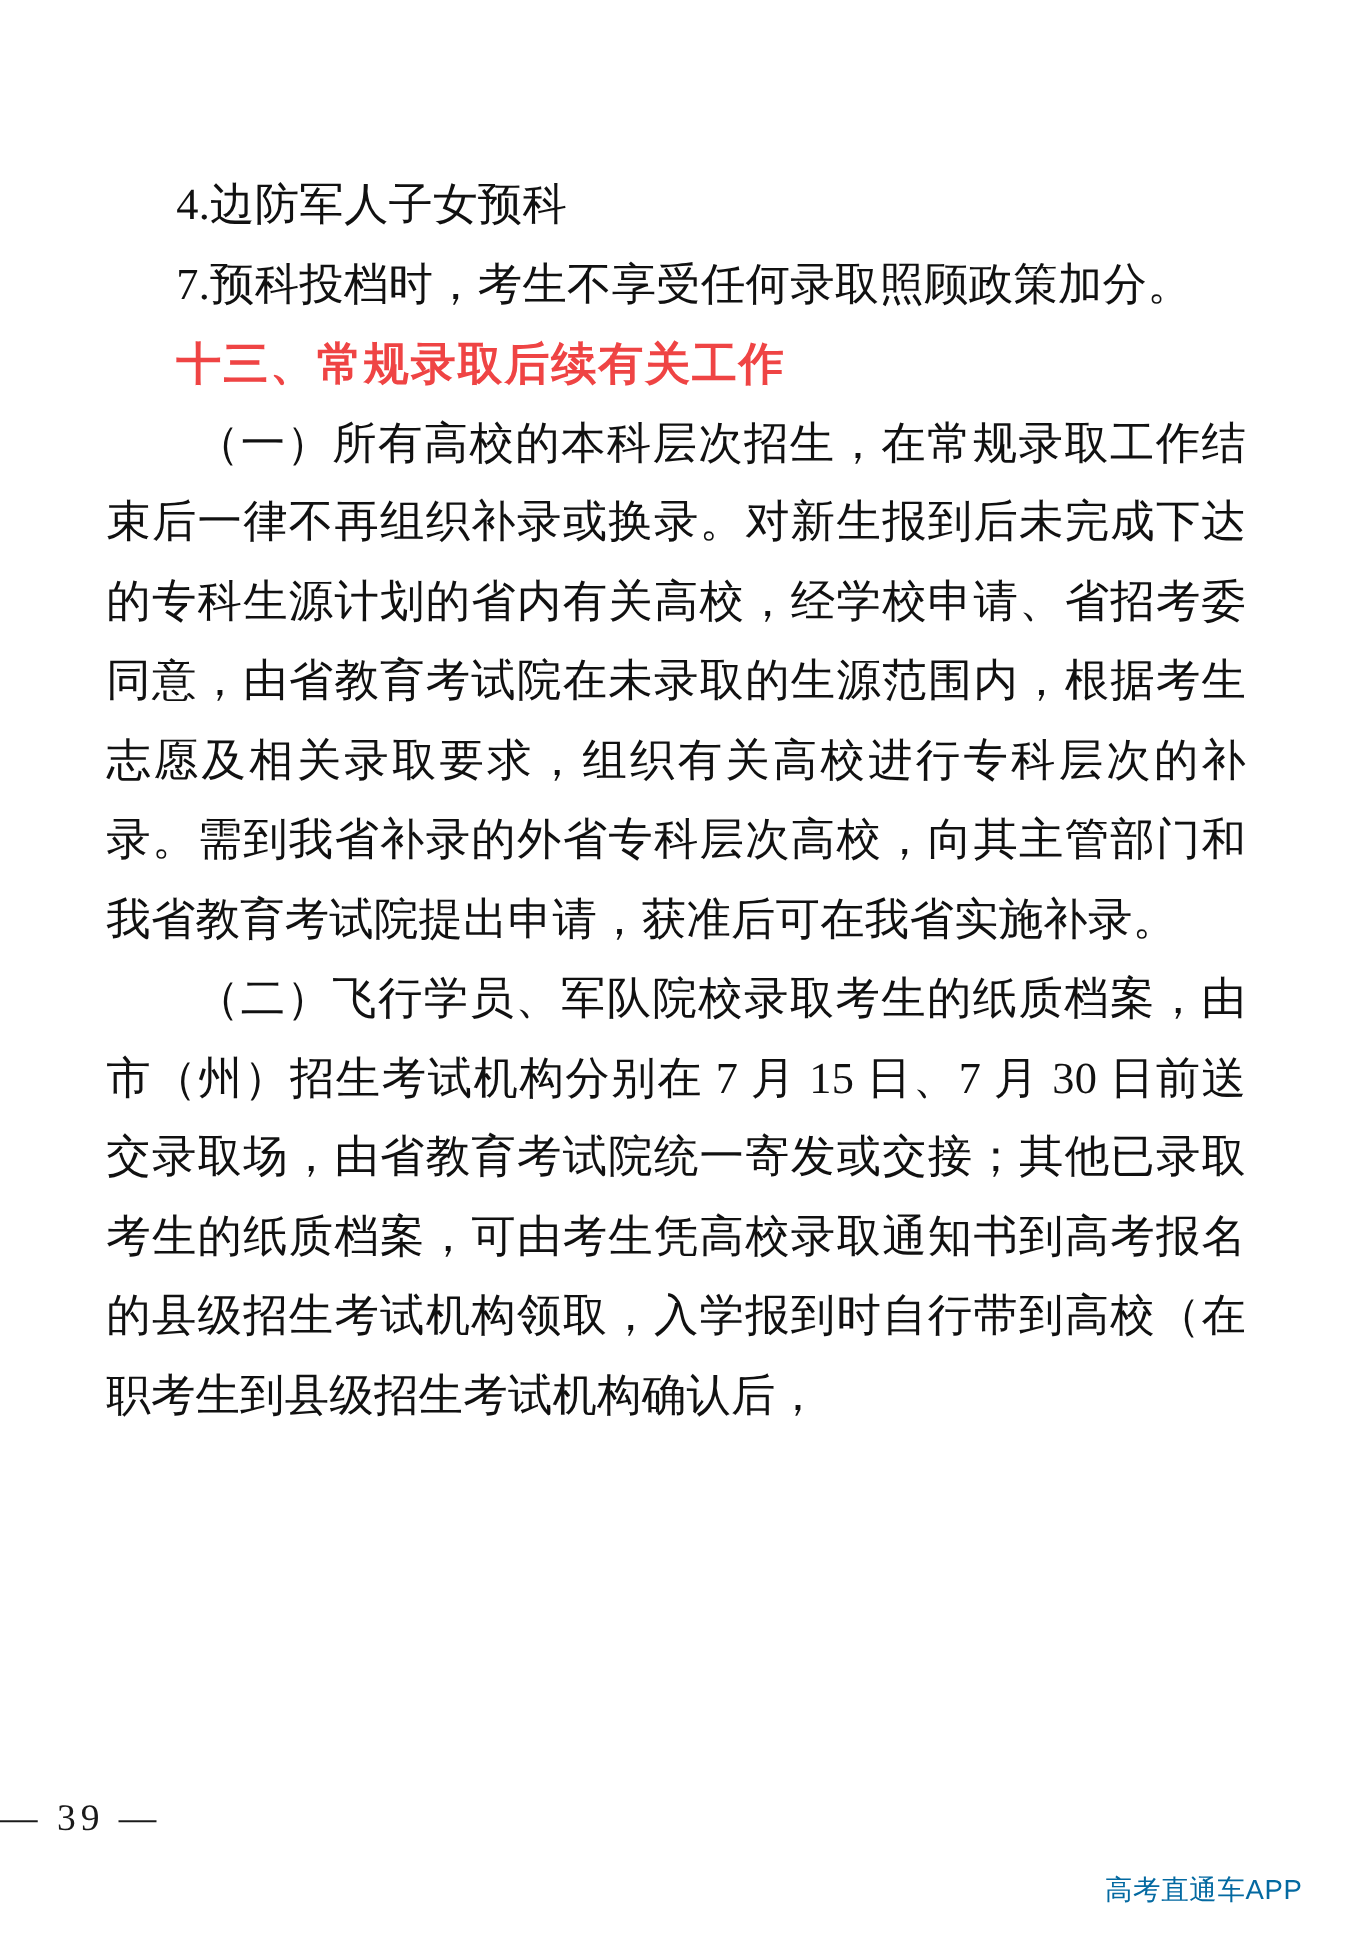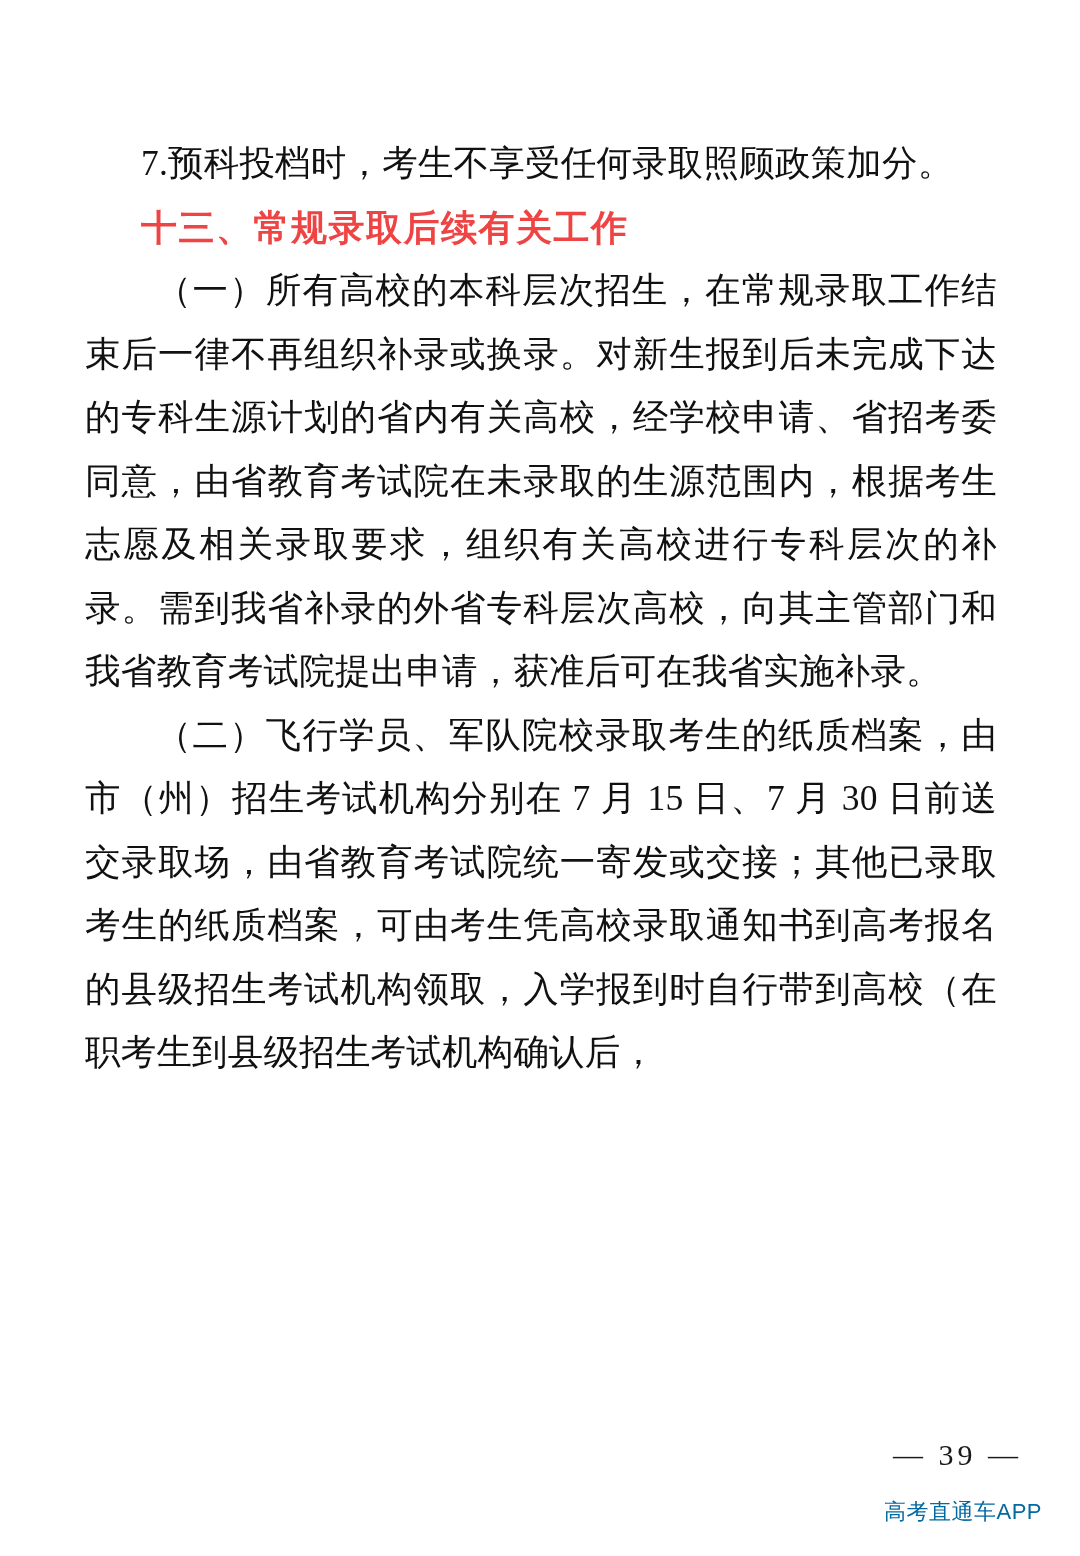--- a/index.html
+++ b/index.html
@@ -51,44 +51,44 @@
     color: #ef4444;
     text-indent: 56px;
     letter-spacing: 1.5px;
     margin: 0;
   }
   .page-number {
     position: absolute;
     left: 0;
     right: 58px;
     top: 1438px;
-    text-align: right;
+    text-align: left;
     font-size: 30px;
     color: #1a1a1a;
     letter-spacing: 4px;
     font-family: "Liberation Serif", "DejaVu Serif", serif;
-    padding-left: 32px;
   }
   .watermark {
     position: absolute;
     right: 38px;
     top: 1497px;
     font-family: "Liberation Sans", "DejaVu Sans", sans-serif;
     font-size: 22px;
     color: #0369a1;
     letter-spacing: 0.5px;
   }
 </style>
 </head>
 <body>
 
 <div class="page">
 
   <div class="doc-body">
 
+    <p class="para item">4.边防军人子女预科</p>
 
 
     <p class="para item">7.预科投档时，考生不享受任何录取照顾政策加分。</p>
 
     <p class="section-heading">十三、常规录取后续有关工作</p>
 
     <p class="para indent">（一）所有高校的本科层次招生，在常规录取工作结束后一律不再组织补录或换录。对新生报到后未完成下达的专科生源计划的省内有关高校，经学校申请、省招考委同意，由省教育考试院在未录取的生源范围内，根据考生志愿及相关录取要求，组织有关高校进行专科层次的补录。需到我省补录的外省专科层次高校，向其主管部门和我省教育考试院提出申请，获准后可在我省实施补录。</p>
 
     <p class="para indent">（二）飞行学员、军队院校录取考生的纸质档案，由市（州）招生考试机构分别在 7 月 15 日、7 月 30 日前送交录取场，由省教育考试院统一寄发或交接；其他已录取考生的纸质档案，可由考生凭高校录取通知书到高考报名的县级招生考试机构领取，入学报到时自行带到高校（在职考生到县级招生考试机构确认后，</p>
 

